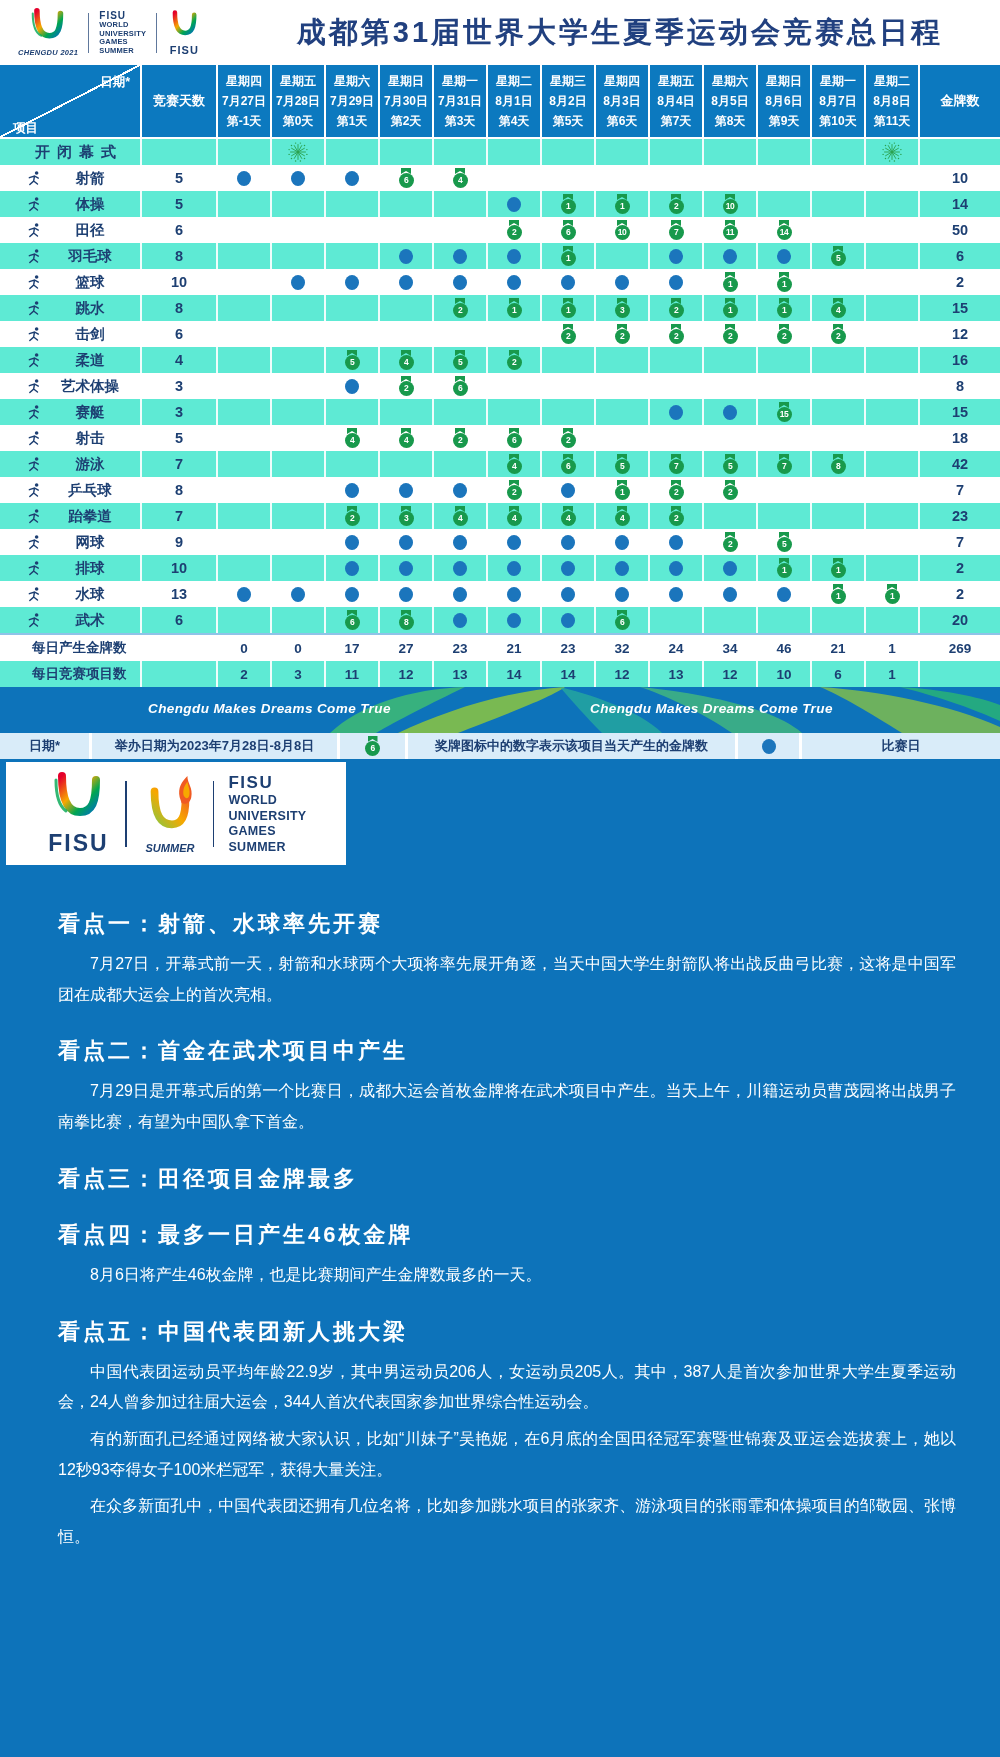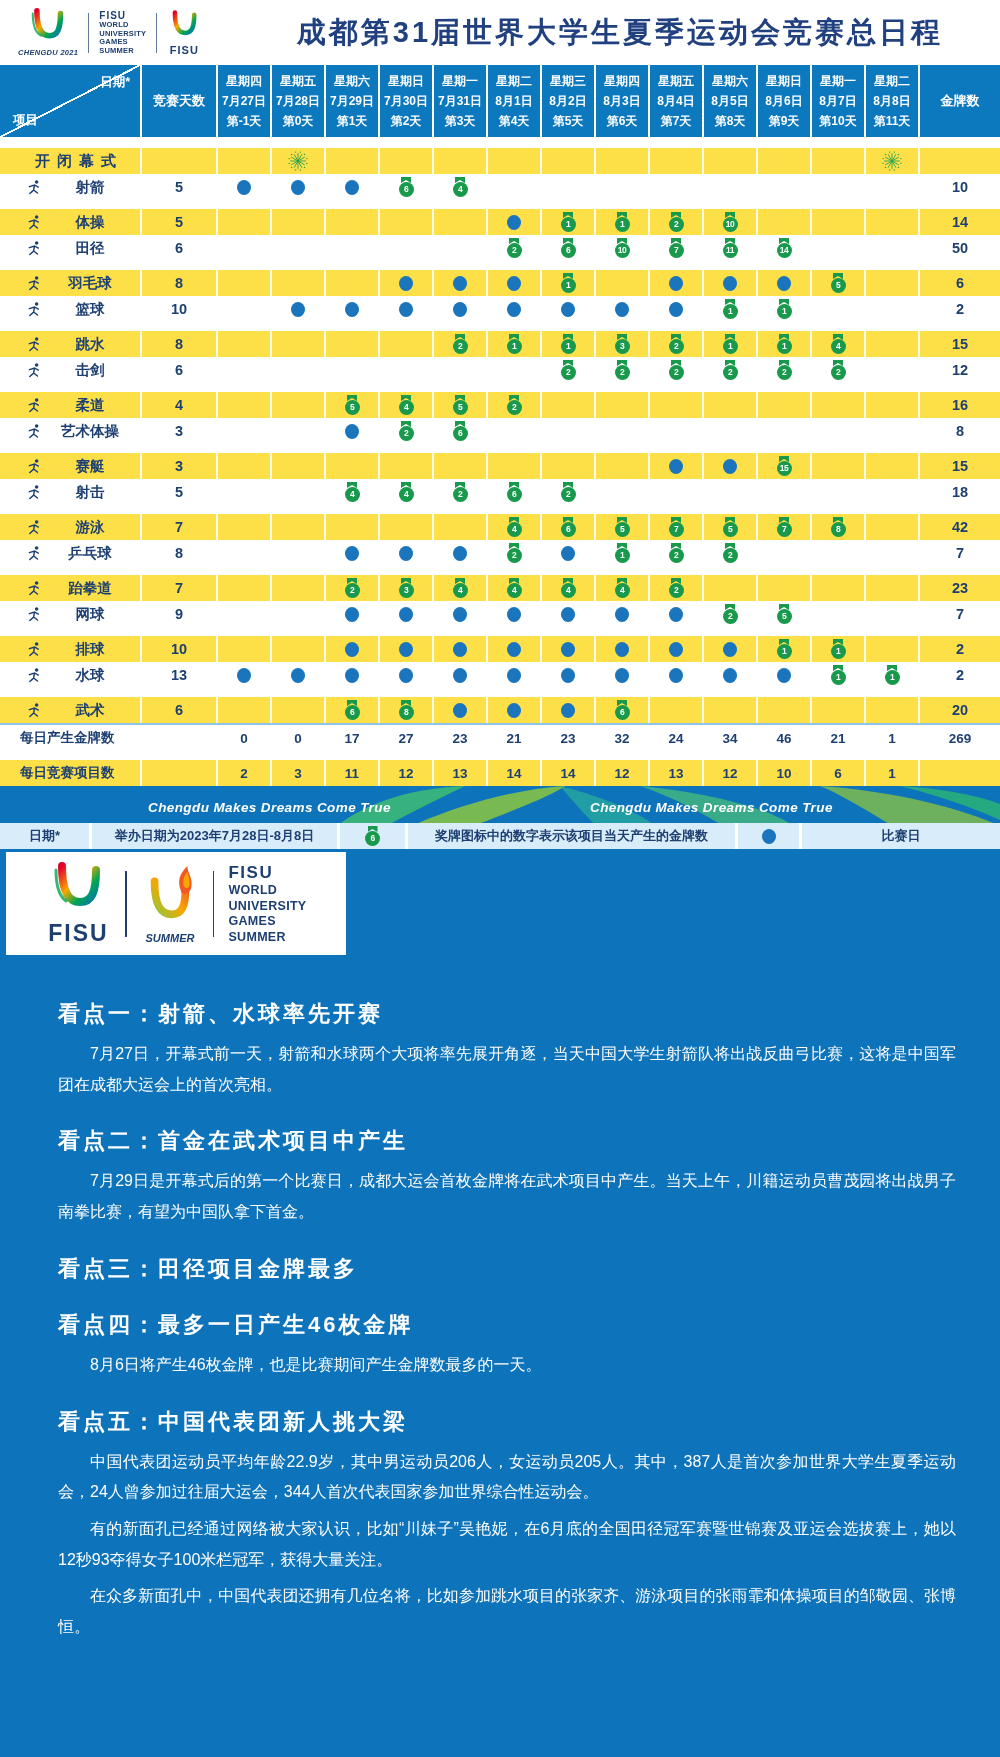--- a/index.html
+++ b/index.html
@@ -17,41 +17,41 @@
   
   #schedule-table{width:1000px;}
   .trow{display:grid;grid-template-columns:142px 76px repeat(13,54px) 80px;}
   .hrow{height:74px;background:#0c79bf;}
   .hcell{border-right:2px solid #fff;border-bottom:2px solid #fff;color:#fff;display:flex;flex-direction:column;
          align-items:center;justify-content:center;font-size:12px;font-weight:bold;gap:3px;}
   .hcell:last-child{border-right:none;}
   .corner{position:relative;background:
       linear-gradient(to bottom right,#0c79bf 49.3%,#fff 49.3%,#fff 50.8%,#0c79bf 50.8%);}
   .corner .ctop{position:absolute;top:9px;right:10px;font-size:12.5px;color:#fff;font-weight:bold;}
-  .corner .cbot{position:absolute;bottom:8px;left:13px;font-size:12.5px;color:#fff;font-weight:bold;margin-top:18px;}
+  .corner .cbot{position:absolute;bottom:0;left:13px;font-size:12.5px;color:#fff;font-weight:bold;margin-top:18px;}
   .drow{height:26px;}
-  .drow.alt{background:#fde047;margin-top:9px;}
+  .drow.alt{background:#5eead4;}
   .cell{display:flex;align-items:center;justify-content:center;border-right:2px solid rgba(255,255,255,.9);}
   .cell:last-child{border-right:none;}
   .label-cell{justify-content:flex-start;padding-left:24px;gap:10px;}
   .sport-icon{width:20px;height:18px;display:flex;align-items:center;justify-content:center;flex:0 0 auto;}
   .sport-name{flex:1;text-align:center;margin-right:14px;font-size:14.5px;font-weight:bold;color:#1d3f72;}
   .cer-name{flex:1;text-align:center;font-size:15px;font-weight:bold;color:#1d3f72;letter-spacing:7px;margin-right:6px;}
   .num{font-size:14.5px;font-weight:bold;color:#1d3f72;}
   .dot{width:14px;height:15px;border-radius:50%;background:#1b75bc;}
   .medal{display:flex;flex-direction:column;align-items:center;line-height:0;}
   .ribbon{width:10px;height:6px;background:#18994c;clip-path:polygon(0 0,100% 0,100% 100%,50% 52%,0 100%);}
   .mnum{width:15px;height:15px;margin-top:-1px;border-radius:50%;background:#18994c;color:#fff;
         font-size:8.5px;font-weight:bold;display:flex;align-items:center;justify-content:center;line-height:1;letter-spacing:-.5px;}
   .srow{height:26px;}
   .srow.first{border-top:2px solid #8fc3e8;}
-  .srow .slabel{justify-content:flex-start;padding-left:20px;font-size:13.5px;font-weight:bold;color:#1d3f72;}
+  .srow .slabel{justify-content:flex-start;padding-left:32px;font-size:13.5px;font-weight:bold;color:#1d3f72;}
   .snum{font-size:13.5px;font-weight:bold;color:#1d3f72;}
   
-  #banner{height:37px;background:#0d73ba;position:relative;overflow:hidden;}
+  #banner{height:46px;background:#0d73ba;position:relative;overflow:hidden;}
   #banner .slogan{position:absolute;top:14px;color:#fff;font-size:13.5px;font-style:italic;font-weight:bold;letter-spacing:.4px;}
   #slogan-left{left:148px;}
   #slogan-right{left:590px;}
   
   #legend{height:26px;background:#fff;display:grid;grid-template-columns:92px 248px 68px 330px 64px 198px;}
   .lcell{background:#d9ecf9;display:flex;align-items:center;justify-content:center;margin-right:3px;
          font-size:13px;font-weight:bold;color:#1d3f72;}
   .lcell:last-child{margin-right:0;}
   
   #bottom{height:1000px;background:#0d73ba;position:relative;}

